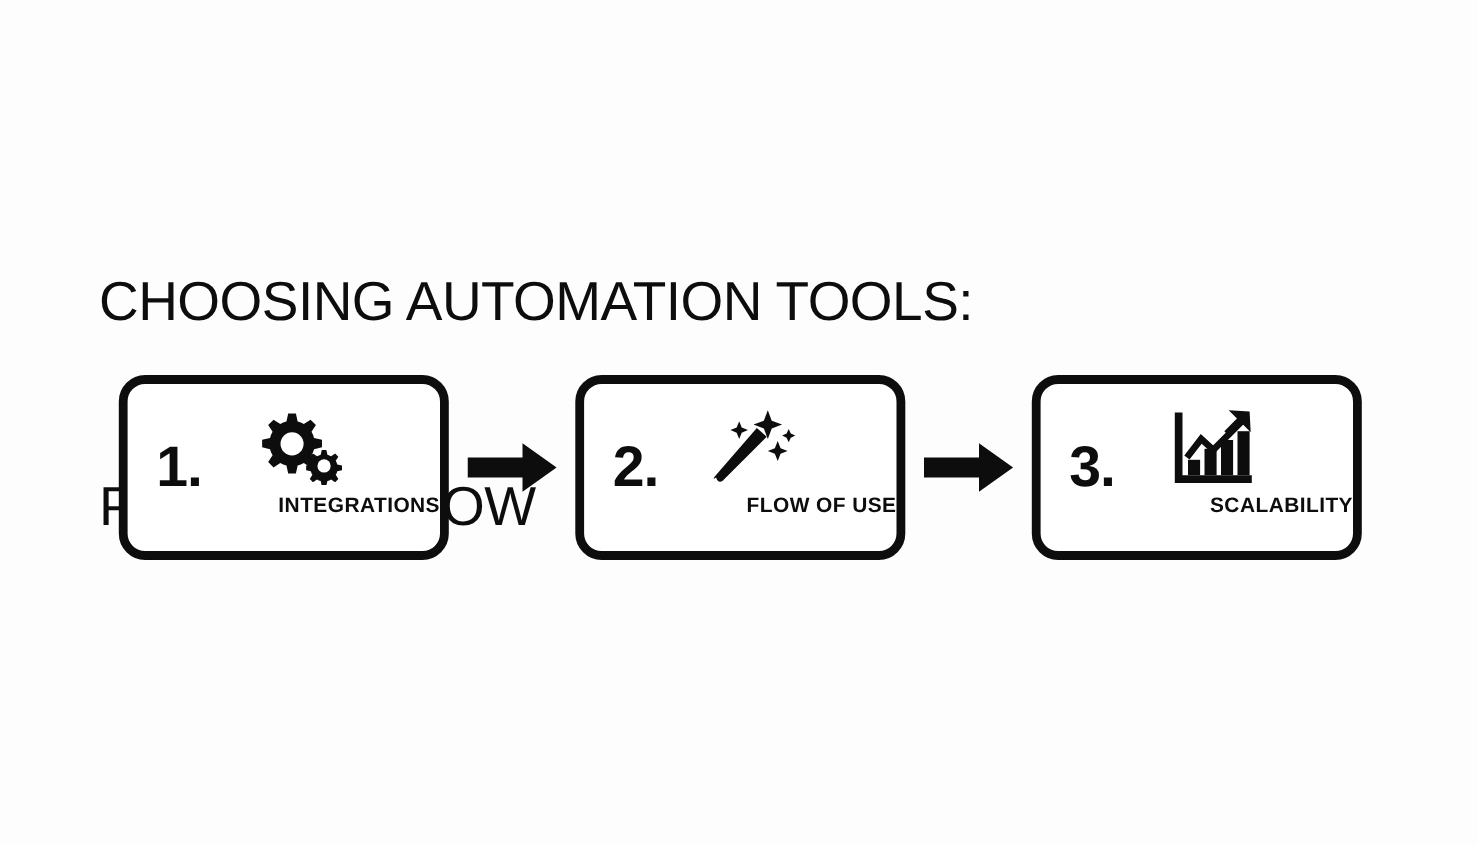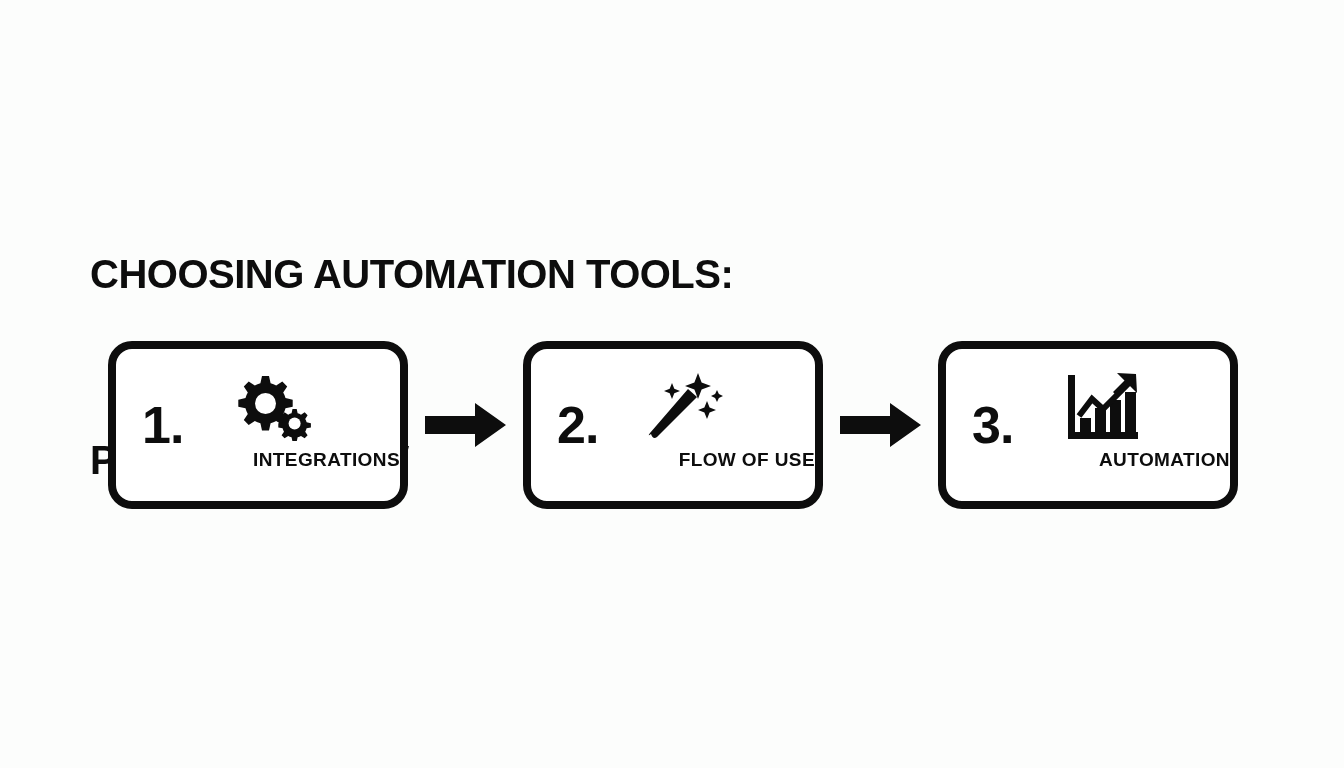--- a/index.html
+++ b/index.html
@@ -14,22 +14,22 @@
     color: #111111;
     overflow: hidden;
     position: relative;
   }
 
   
   .slide-title {
     position: absolute;
     left: 90px;
     top: 119px;
-    font-size: 40px;
-    font-weight: bold;
+    font-size: 50px;
+    font-weight: normal;
     line-height: 62px;
     letter-spacing: -0.5px;
     text-transform: uppercase;
     color: #0d0d0d;
     white-space: pre;
   }
   .slide-title .title-line {
     display: block;
   }
 
@@ -173,16 +173,16 @@
         <rect x="22" y="47" width="11" height="14" fill="#0d0d0d"></rect>
         <rect x="37" y="37" width="11" height="24" fill="#0d0d0d"></rect>
         <rect x="52" y="29" width="11" height="32" fill="#0d0d0d"></rect>
         <rect x="67" y="21" width="11" height="40" fill="#0d0d0d"></rect>
 
         <path fill="none" stroke="#0d0d0d" stroke-width="6" stroke-linejoin="miter" stroke-linecap="butt" d="M21 45 L34 28 L45 38 L72 11"></path>
 
         <path fill="#0d0d0d" d="M78 3 L79 22 L71.5 14.5 L60 26 L55 21 L66.5 9.5 L59 2 Z"></path>
       </svg>
     </div>
-    <div class="step-label">AUTOMATION</div>
+    <div class="step-label">SCALABILITY</div>
   </div>
 
 </div>
 
 </body></html>

